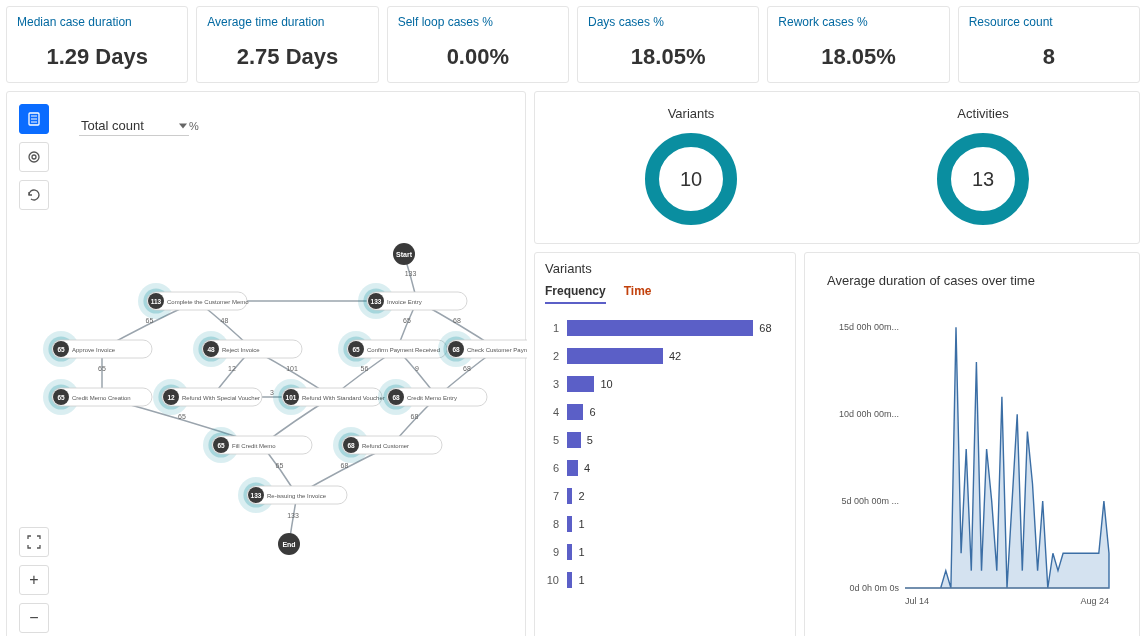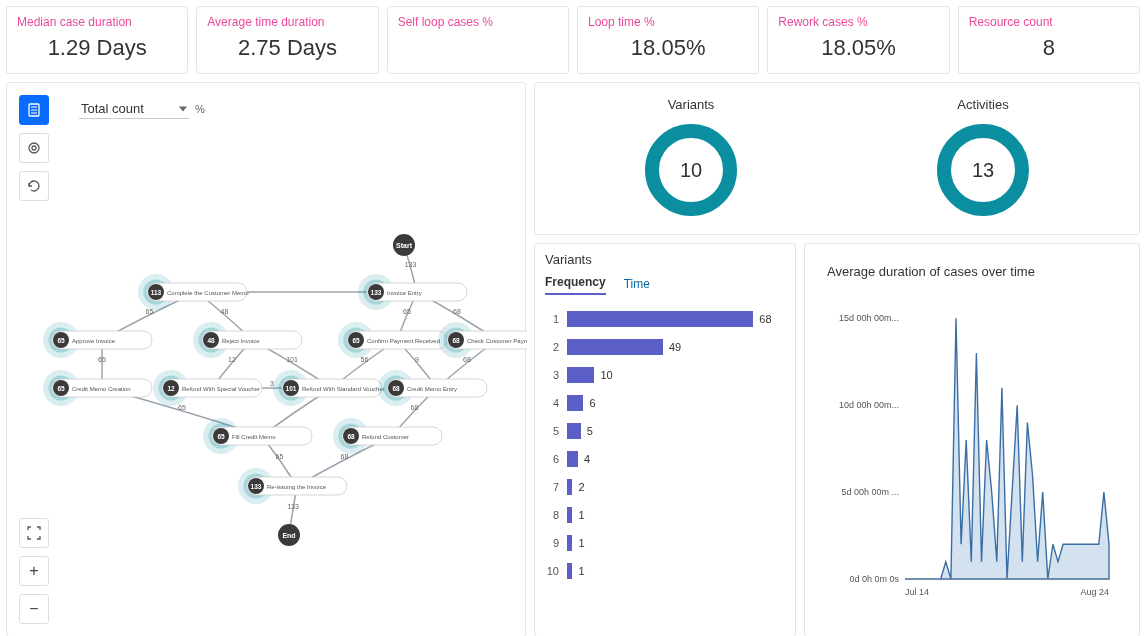--- a/index.html
+++ b/index.html
@@ -1,44 +1,44 @@
 <!DOCTYPE html>
 <html><head>
 <meta charset="utf-8">
 <style>
 * { box-sizing: border-box; margin: 0; padding: 0; }
 body { font-family: "Segoe UI", Arial, sans-serif; background: #fff; color: #333; font-size: 13px; padding: 6px; }
 .kpi-row { display: grid; grid-template-columns: repeat(6, 1fr); gap: 8px; }
 .card { border: 1px solid #e5e5e5; border-radius: 3px; background: #fff; padding: 8px 10px; }
-.kpi-title { font-size: 12px; color: #ec4899; margin-bottom: 4px; }
-.kpi-value { font-size: 22px; font-weight: 400; text-align: center; padding: 2px 0 4px; }
+.kpi-title { font-size: 12px; color: #0369a1; margin-bottom: 13px; }
+.kpi-value { font-size: 22px; font-weight: 700; text-align: center; padding: 2px 0 4px; }
 .main-row { display: grid; grid-template-columns: 520px 1fr; gap: 8px; margin-top: 8px; }
 .right-col { display: grid; grid-template-rows: auto 1fr; gap: 8px; }
 .donuts { display: flex; justify-content: space-around; align-items: center; padding: 14px 10px 18px; }
 .donut-box { text-align: center; }
 .donut-title { font-size: 13px; margin-bottom: 12px; }
 .donut { width: 92px; height: 92px; border-radius: 50%; border: 14px solid #0a8ea0; display: flex; align-items: center; justify-content: center; margin: 0 auto; }
 .donut-value { font-size: 20px; font-weight: 400; color: #333; }
 .bottom-row { display: grid; grid-template-columns: 1fr 1fr; gap: 8px; }
 .panel-title { font-size: 13px; font-weight: 400; padding: 8px 10px 4px; }
-.tabs { display: flex; gap: 18px; padding: 0 10px 6px; font-size: 12px; align-items: flex-end; }
-.tab { cursor: pointer; padding: 4px 0; color: #0369a1; }
+.tabs { display: flex; gap: 18px; padding: 0 10px 6px; font-size: 12px; }
+.tab { cursor: pointer; padding: 4px 0; color: #c2410c; font-weight: bold; }
 .tab.active { border-bottom: 2px solid #5b5fc7; color: #333; font-weight: 600; }
 .bar-list { padding: 4px 10px 10px; }
 .bar-row { display: flex; align-items: center; height: 28px; }
 .bar-label { width: 22px; font-size: 11px; text-align: right; padding-right: 8px; color: #555; }
 .bar-track { flex: 1; position: relative; height: 18px; display: flex; align-items: center; }
 .bar-fill { height: 16px; background: #5b5fc7; }
 .bar-val { font-size: 11px; color: #333; margin-left: 6px; }
 .chart-area { padding: 8px 10px 10px; }
 .map-card { position: relative; height: 555px; padding: 10px; }
 .map-toolbar { position: absolute; left: 12px; top: 12px; display: flex; flex-direction: column; gap: 8px; }
 .map-toolbar .sq { width: 30px; height: 30px; border: 1px solid #ddd; border-radius: 3px; display: flex; align-items: center; justify-content: center; background: #fff; cursor: pointer; }
 .map-toolbar .sq.primary { background: #0a6cff; color: #fff; border-color: #0a6cff; }
-.map-dropdown { position: absolute; left: 72px; top: 16px; display: flex; align-items: center; gap: 6px; }
+.map-dropdown { position: absolute; left: 72px; top: 24px; display: flex; align-items: center; }
 .dd { border: none; border-bottom: 1px solid #ccc; background: transparent; font-size: 13px; padding: 2px 18px 2px 2px; cursor: pointer; min-width: 110px; position: relative; }
 .dd::after { content: ""; position: absolute; right: 2px; top: 50%; width: 0; height: 0; border-left: 4px solid transparent; border-right: 4px solid transparent; border-top: 5px solid #666; transform: translateY(-50%); }
 .bottom-ctrls { position: absolute; left: 12px; bottom: 12px; display: flex; flex-direction: column; gap: 8px; }
 .bottom-ctrls .sq { width: 30px; height: 30px; border: 1px solid #ddd; border-radius: 3px; display: flex; align-items: center; justify-content: center; background: #fff; cursor: pointer; font-size: 16px; color: #444; }
 .process-map { position: absolute; left: 0; top: 70px; right: 0; }
 .spark-svg { display: block; }
 </style>
 </head>
 <body>
 
@@ -46,23 +46,24 @@
   <div class="card">
     <div class="kpi-title">Median case duration</div>
     <div class="kpi-value">1.29 Days</div>
   </div>
   <div class="card">
     <div class="kpi-title">Average time duration</div>
     <div class="kpi-value">2.75 Days</div>
   </div>
   <div class="card">
     <div class="kpi-title">Self loop cases %</div>
-  </div>
-  <div class="card">
-    <div class="kpi-title">Loop time %</div>
+    <div class="kpi-value">0.00%</div>
+  </div>
+  <div class="card">
+    <div class="kpi-title">Days cases %</div>
     <div class="kpi-value">18.05%</div>
   </div>
   <div class="card">
     <div class="kpi-title">Rework cases %</div>
     <div class="kpi-value">18.05%</div>
   </div>
   <div class="card">
     <div class="kpi-title">Resource count</div>
     <div class="kpi-value">8</div>
   </div>
@@ -267,21 +268,21 @@
               <div class="bar-label">1</div>
               <div class="bar-track">
                 <div class="bar-fill" style="width: 85.4857%;"></div>
                 <div class="bar-val">68</div>
               </div>
             </div>
             <div class="bar-row">
               <div class="bar-label">2</div>
               <div class="bar-track">
                 <div class="bar-fill" style="width: 44%;"></div>
-                <div class="bar-val">49</div>
+                <div class="bar-val">42</div>
               </div>
             </div>
             <div class="bar-row">
               <div class="bar-label">3</div>
               <div class="bar-track">
                 <div class="bar-fill" style="width: 12.5714%;"></div>
                 <div class="bar-val">10</div>
               </div>
             </div>
             <div class="bar-row">

